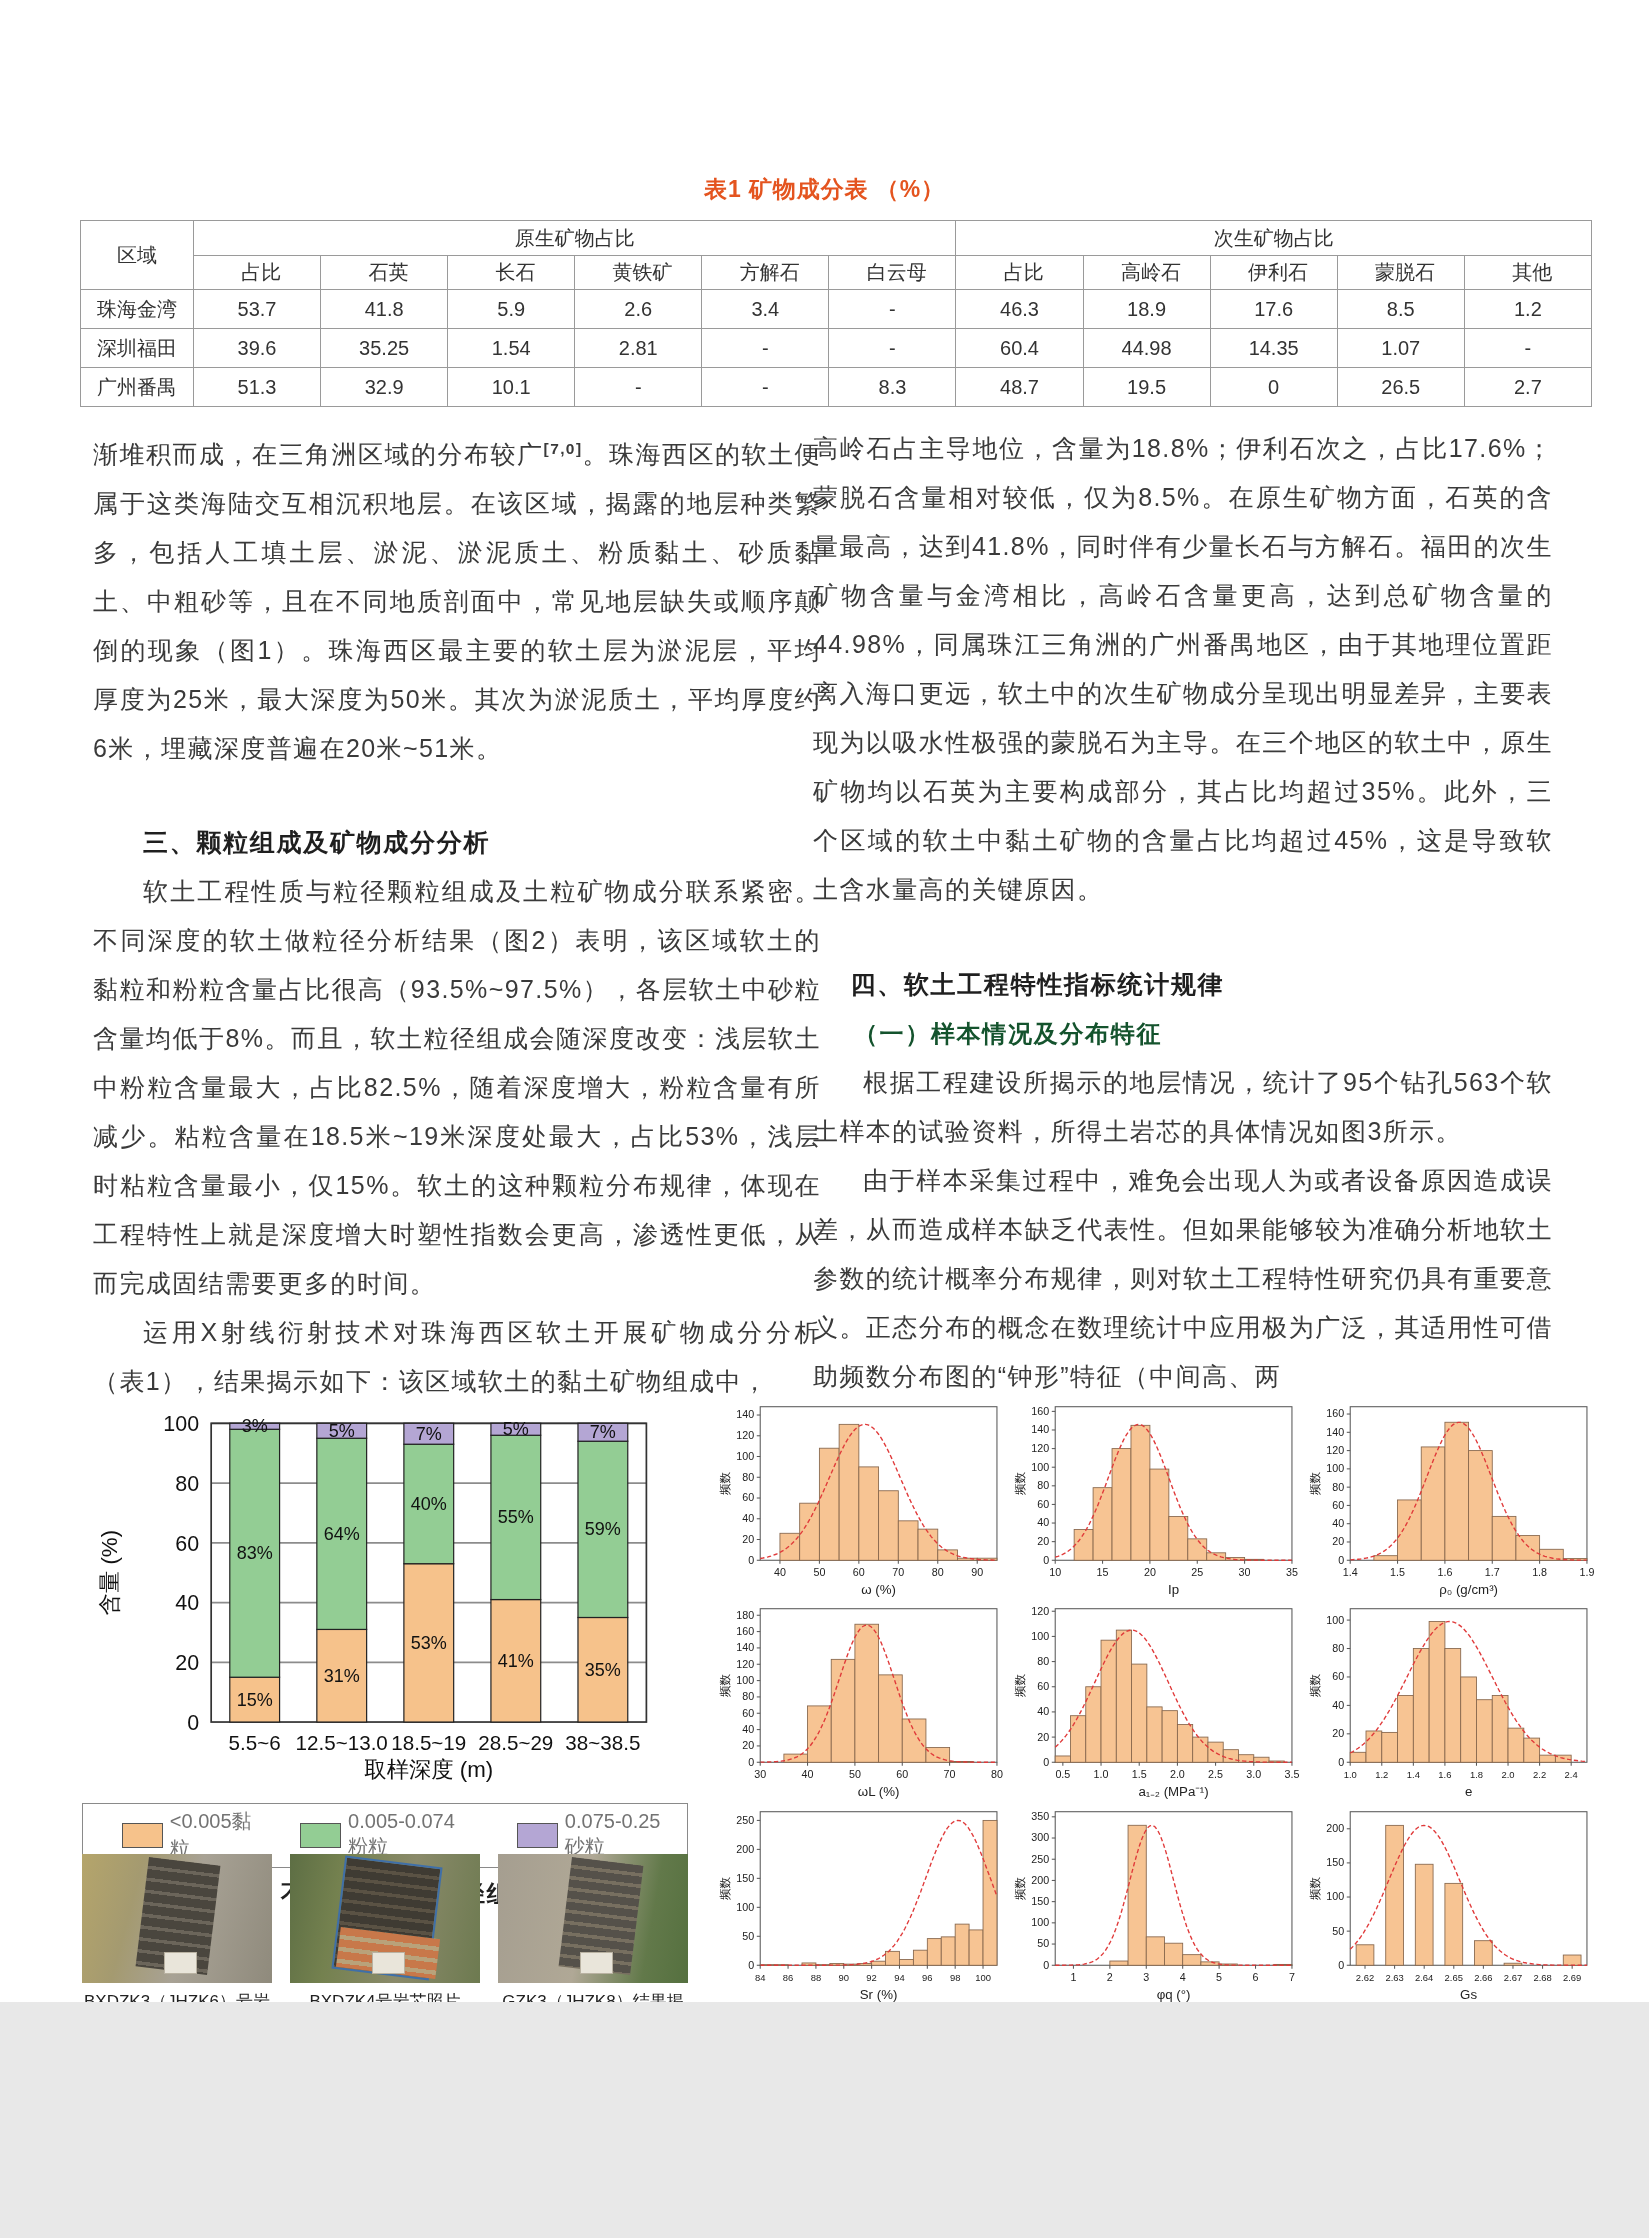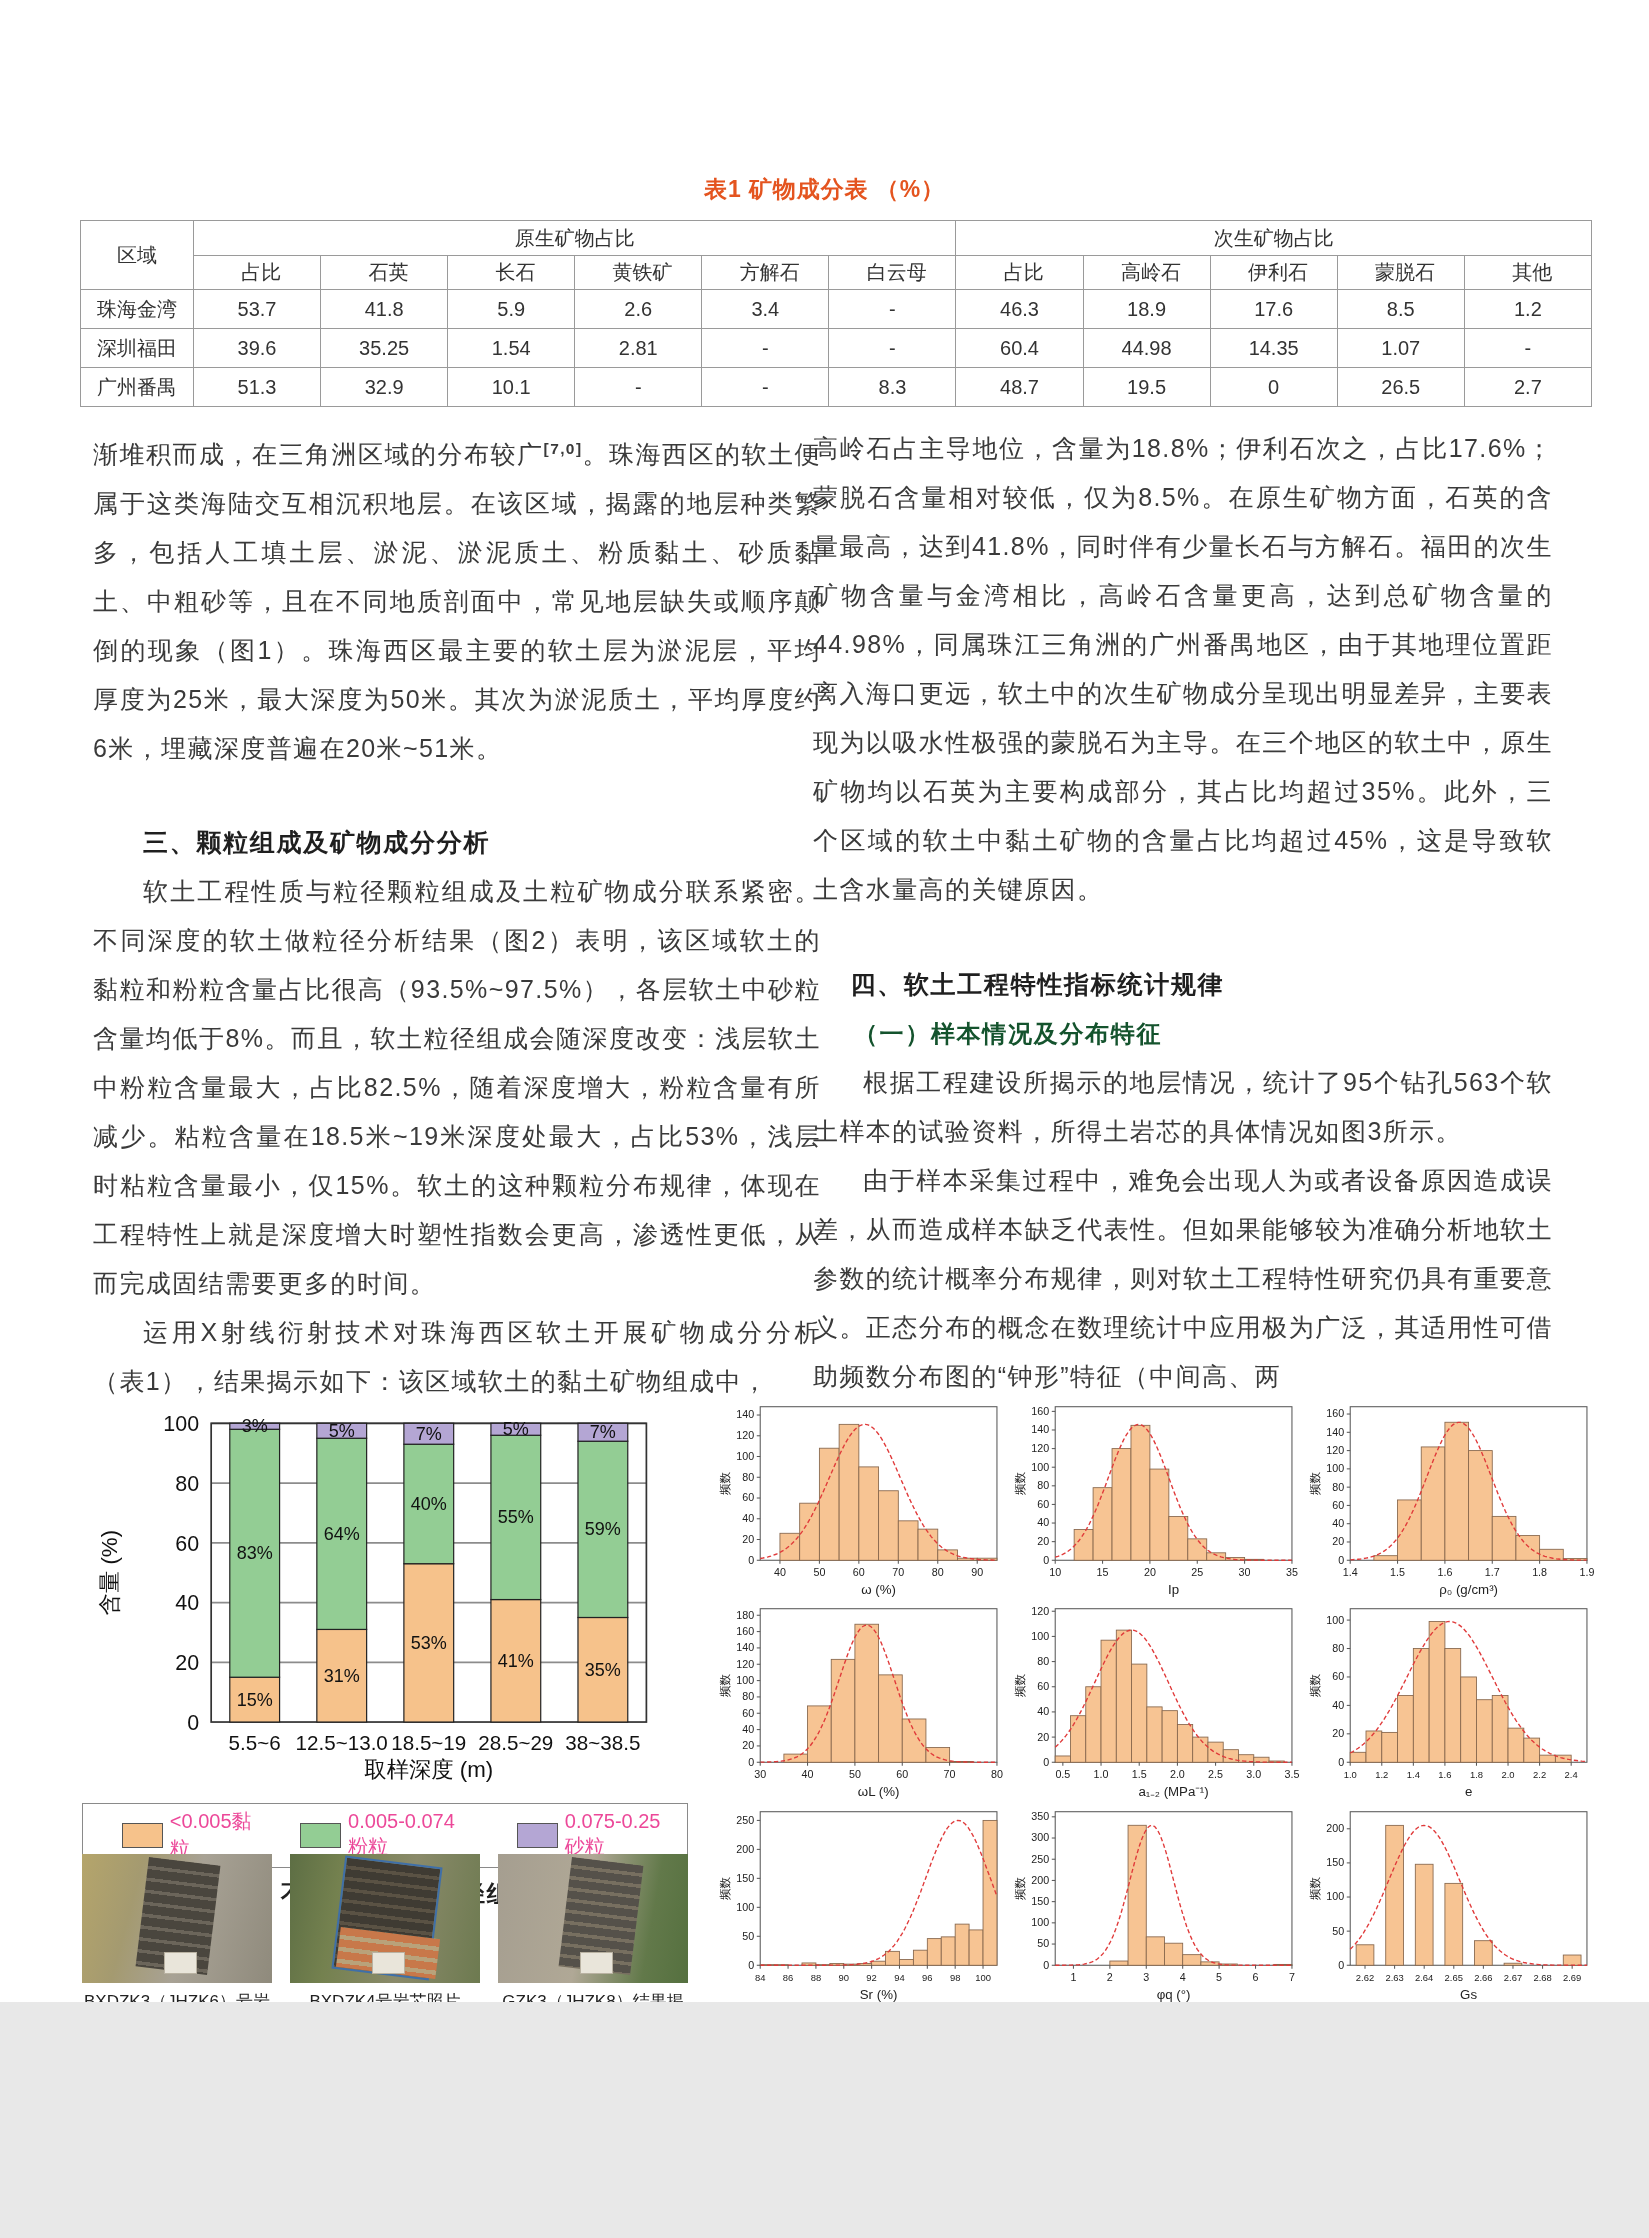--- a/index.html
+++ b/index.html
@@ -30,21 +30,21 @@
   .heading{font-size:25px;font-weight:bold;color:#1f1f1f;margin:45px 0 0 0;
            text-indent:2em;letter-spacing:1.7px;line-height:49px;}
   .col-right .heading{margin-top:46px;text-indent:1.5em;}
   .subheading{font-size:24px;font-weight:bold;color:#14532d;margin:0;
               text-indent:1.7em;letter-spacing:1.7px;line-height:49px;}
 
   
   .fig2-block{position:absolute;left:82px;top:1413px;width:606px;}
   .legend{margin-top:5.2px;border:1.3px solid #8a8a8a;display:flex;align-items:center;
           padding:4.3px 6.9px;gap:12px;background:#fff;}
-  .legend-item{display:flex;align-items:center;gap:6.9px;font-size:20px;color:#ec4899;padding-left:32px;}
+  .legend-item{display:flex;align-items:center;gap:6.9px;font-size:20px;color:#737373;padding-left:32px;}
   .legend-swatch{display:inline-block;width:46px;height:22.3px;border:0.9px solid #555;}
   .fig-caption{margin-top:10.3px;text-align:center;font-size:24px;font-weight:bold;
                color:#1f1f1f;letter-spacing:1.7px;}
 
   .fig3-block{position:absolute;left:82px;top:1854px;width:606px;}
   .photos{display:flex;gap:18px;}
   .photo{position:relative;width:190px;height:129px;overflow:hidden;}
   .photo-1{background:linear-gradient(105deg,#b5a56b 0%,#a49a70 28%,#a8a295 55%,#8f8a7c 100%);}
   .photo-2{background:linear-gradient(100deg,#5d6e44 0%,#74814f 25%,#8a8a6a 60%,#6d7a50 100%);}
   .photo-3{background:linear-gradient(100deg,#a59e90 0%,#b0a896 45%,#62794a 78%,#55703f 100%);}

